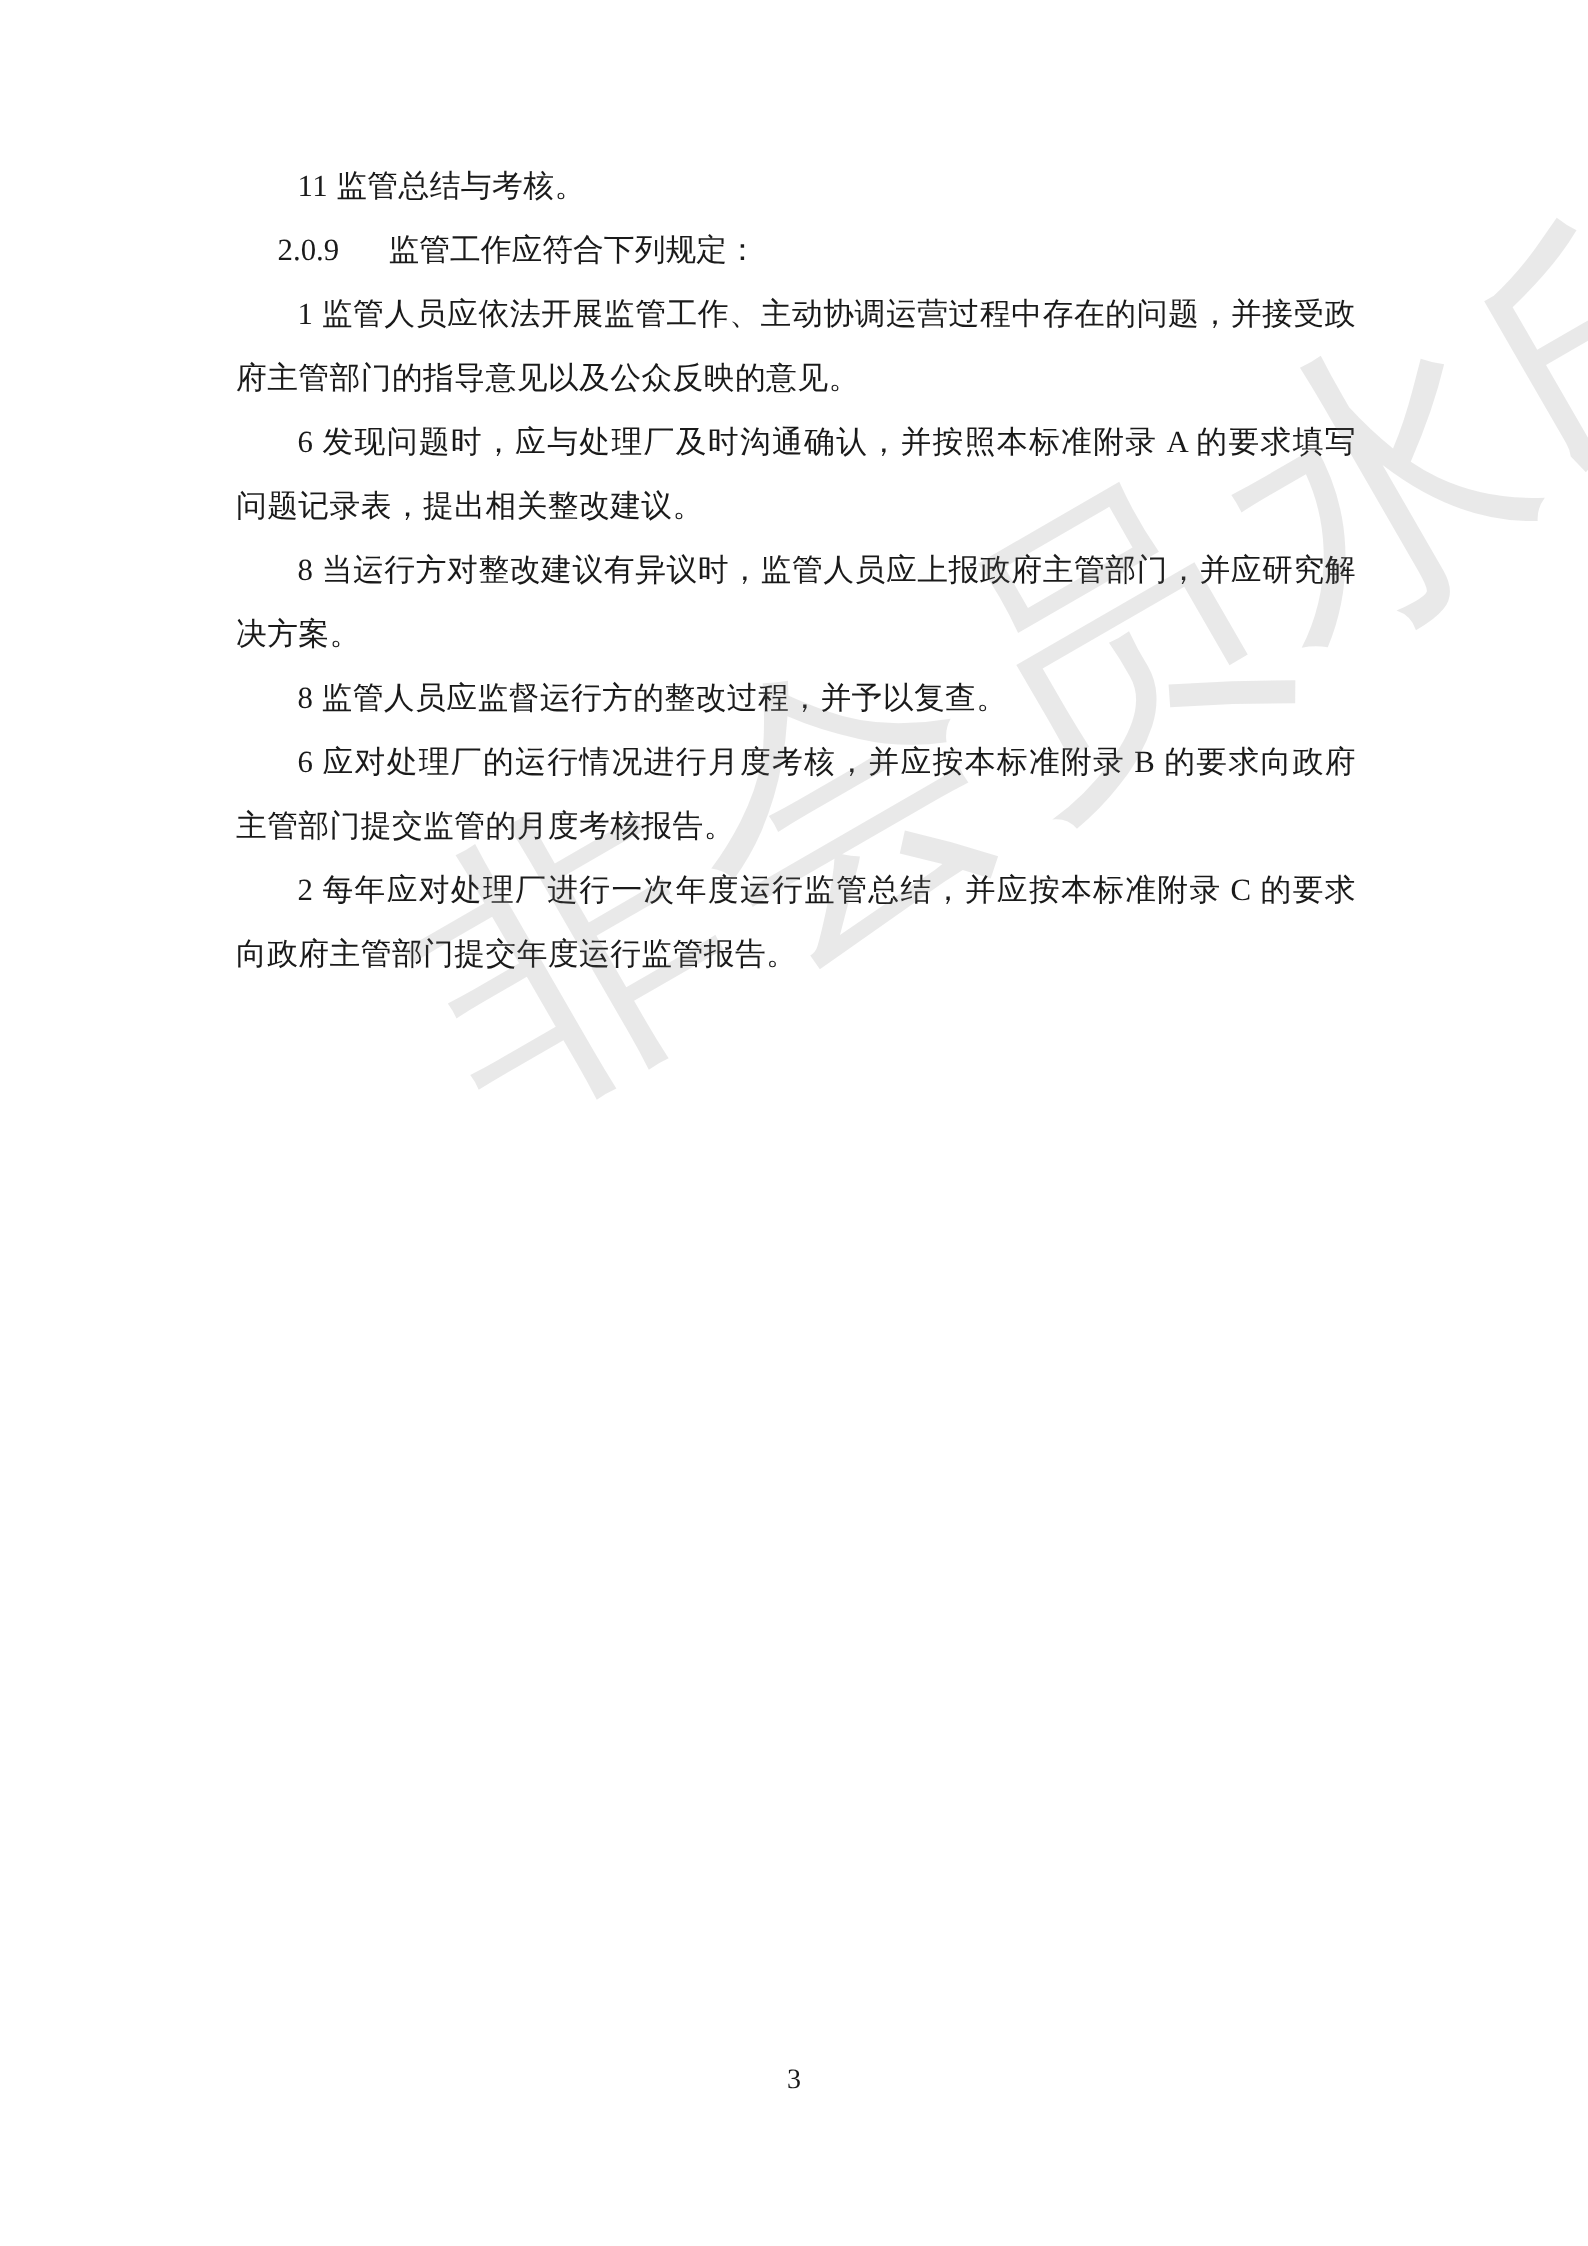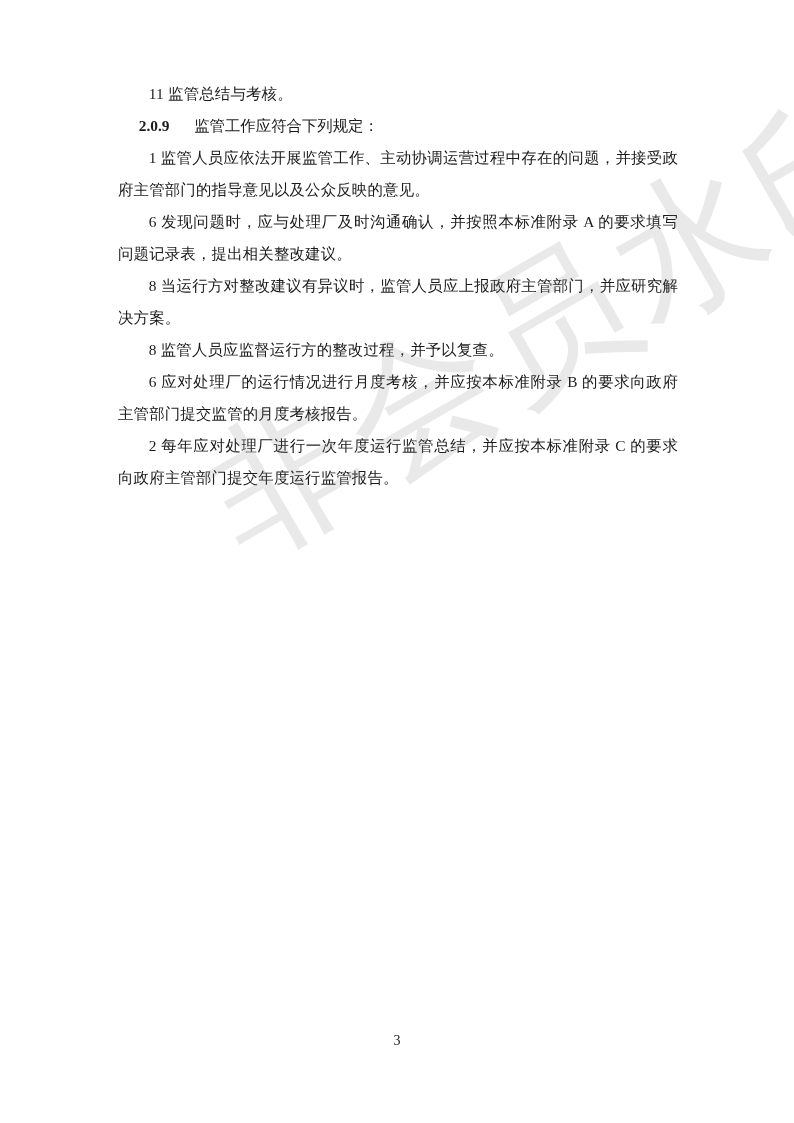--- a/index.html
+++ b/index.html
@@ -41,21 +41,21 @@
   .indent {
     text-indent: 2em;
   }
   .heading {
     font-size: 15.4px;
     line-height: 2.08;
     margin: 0;
     text-indent: 1.35em;
   }
   .heading .num {
-    font-weight: bold;
+    font-weight: normal;
     font-family: "Liberation Serif", "DejaVu Serif", serif;
   }
   .heading .htext {
     font-weight: normal;
     margin-left: 1.6em;
   }
   .footer {
     position: absolute;
     left: 0;
     top: 1033px;

